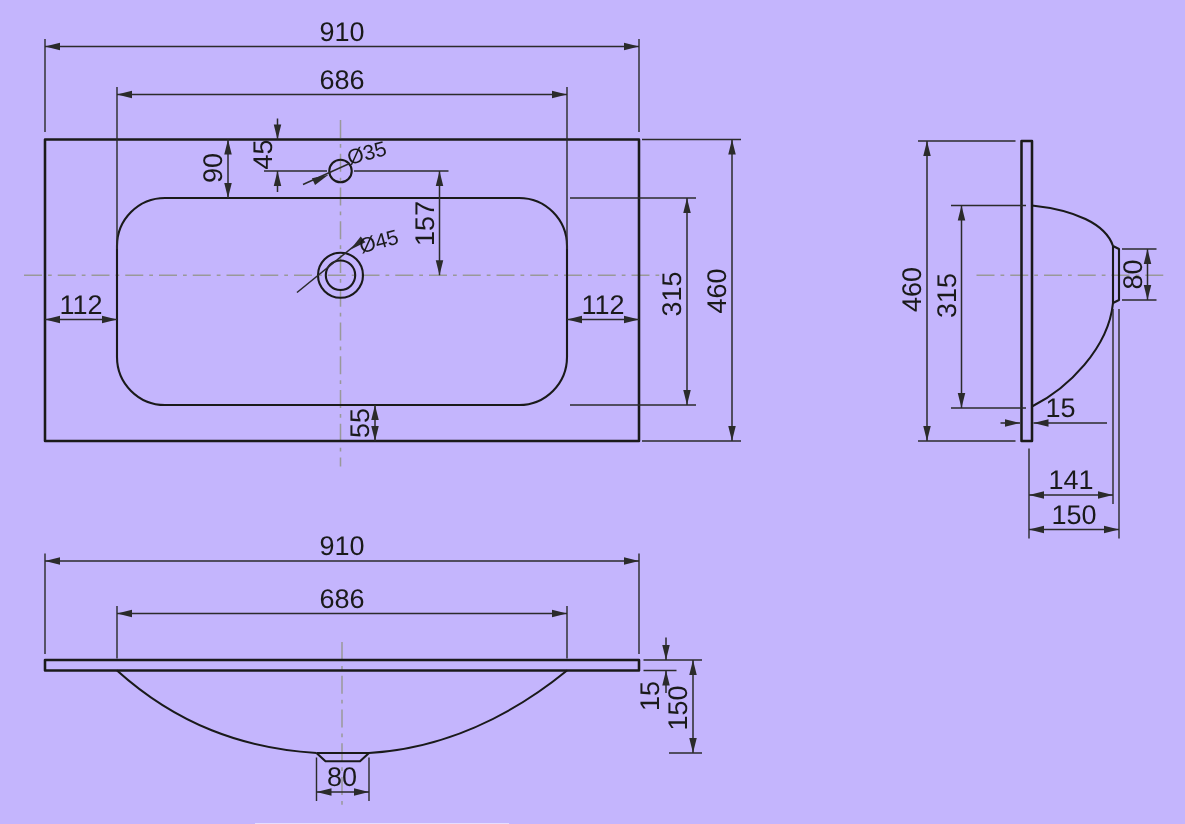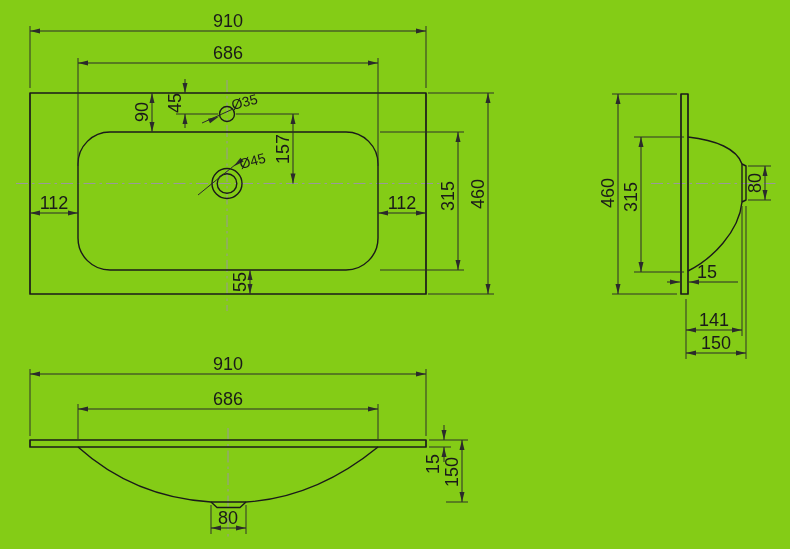--- a/index.html
+++ b/index.html
@@ -1,16 +1,16 @@
 <!DOCTYPE html>
 <html><head>
 <meta charset="utf-8">
 <style>
   html,body{margin:0;padding:0;background:#ffffff;}
-  .stage{width:790px;height:549px;background:#84cc16;position:relative;}
+  .stage{width:790px;height:549px;background:#c4b5fd;position:relative;}
   svg{display:block;}
   .part{fill:none;stroke:#1a1a1a;stroke-width:1.7;stroke-linejoin:round;stroke-linecap:round;}
   .part2{fill:none;stroke:#1a1a1a;stroke-width:1.4;stroke-linejoin:round;}
   .ext{fill:none;stroke:#2b2b2b;stroke-width:0.95;}
   .dim{fill:none;stroke:#2b2b2b;stroke-width:1;}
   .cl{fill:none;stroke:#999999;stroke-width:1;stroke-dasharray:12 4 2.5 4;}
   .dt{font:18px "Liberation Sans", sans-serif;fill:#1a1a1a;}
   .ds{font:14px "Liberation Sans", sans-serif;fill:#1a1a1a;}
   .mid{text-anchor:middle;}
   .arr{fill:#2b2b2b;stroke:none;}

